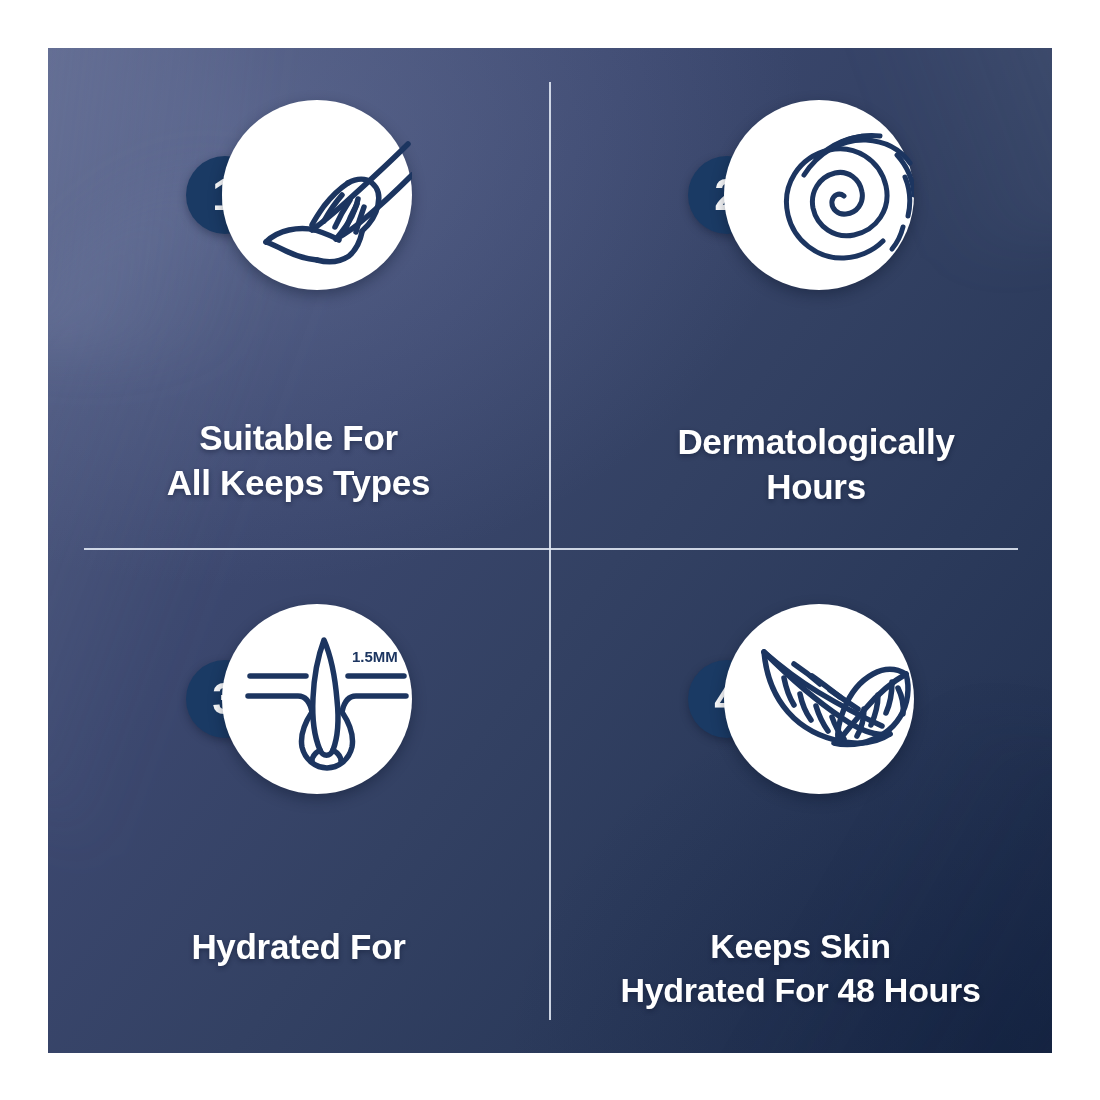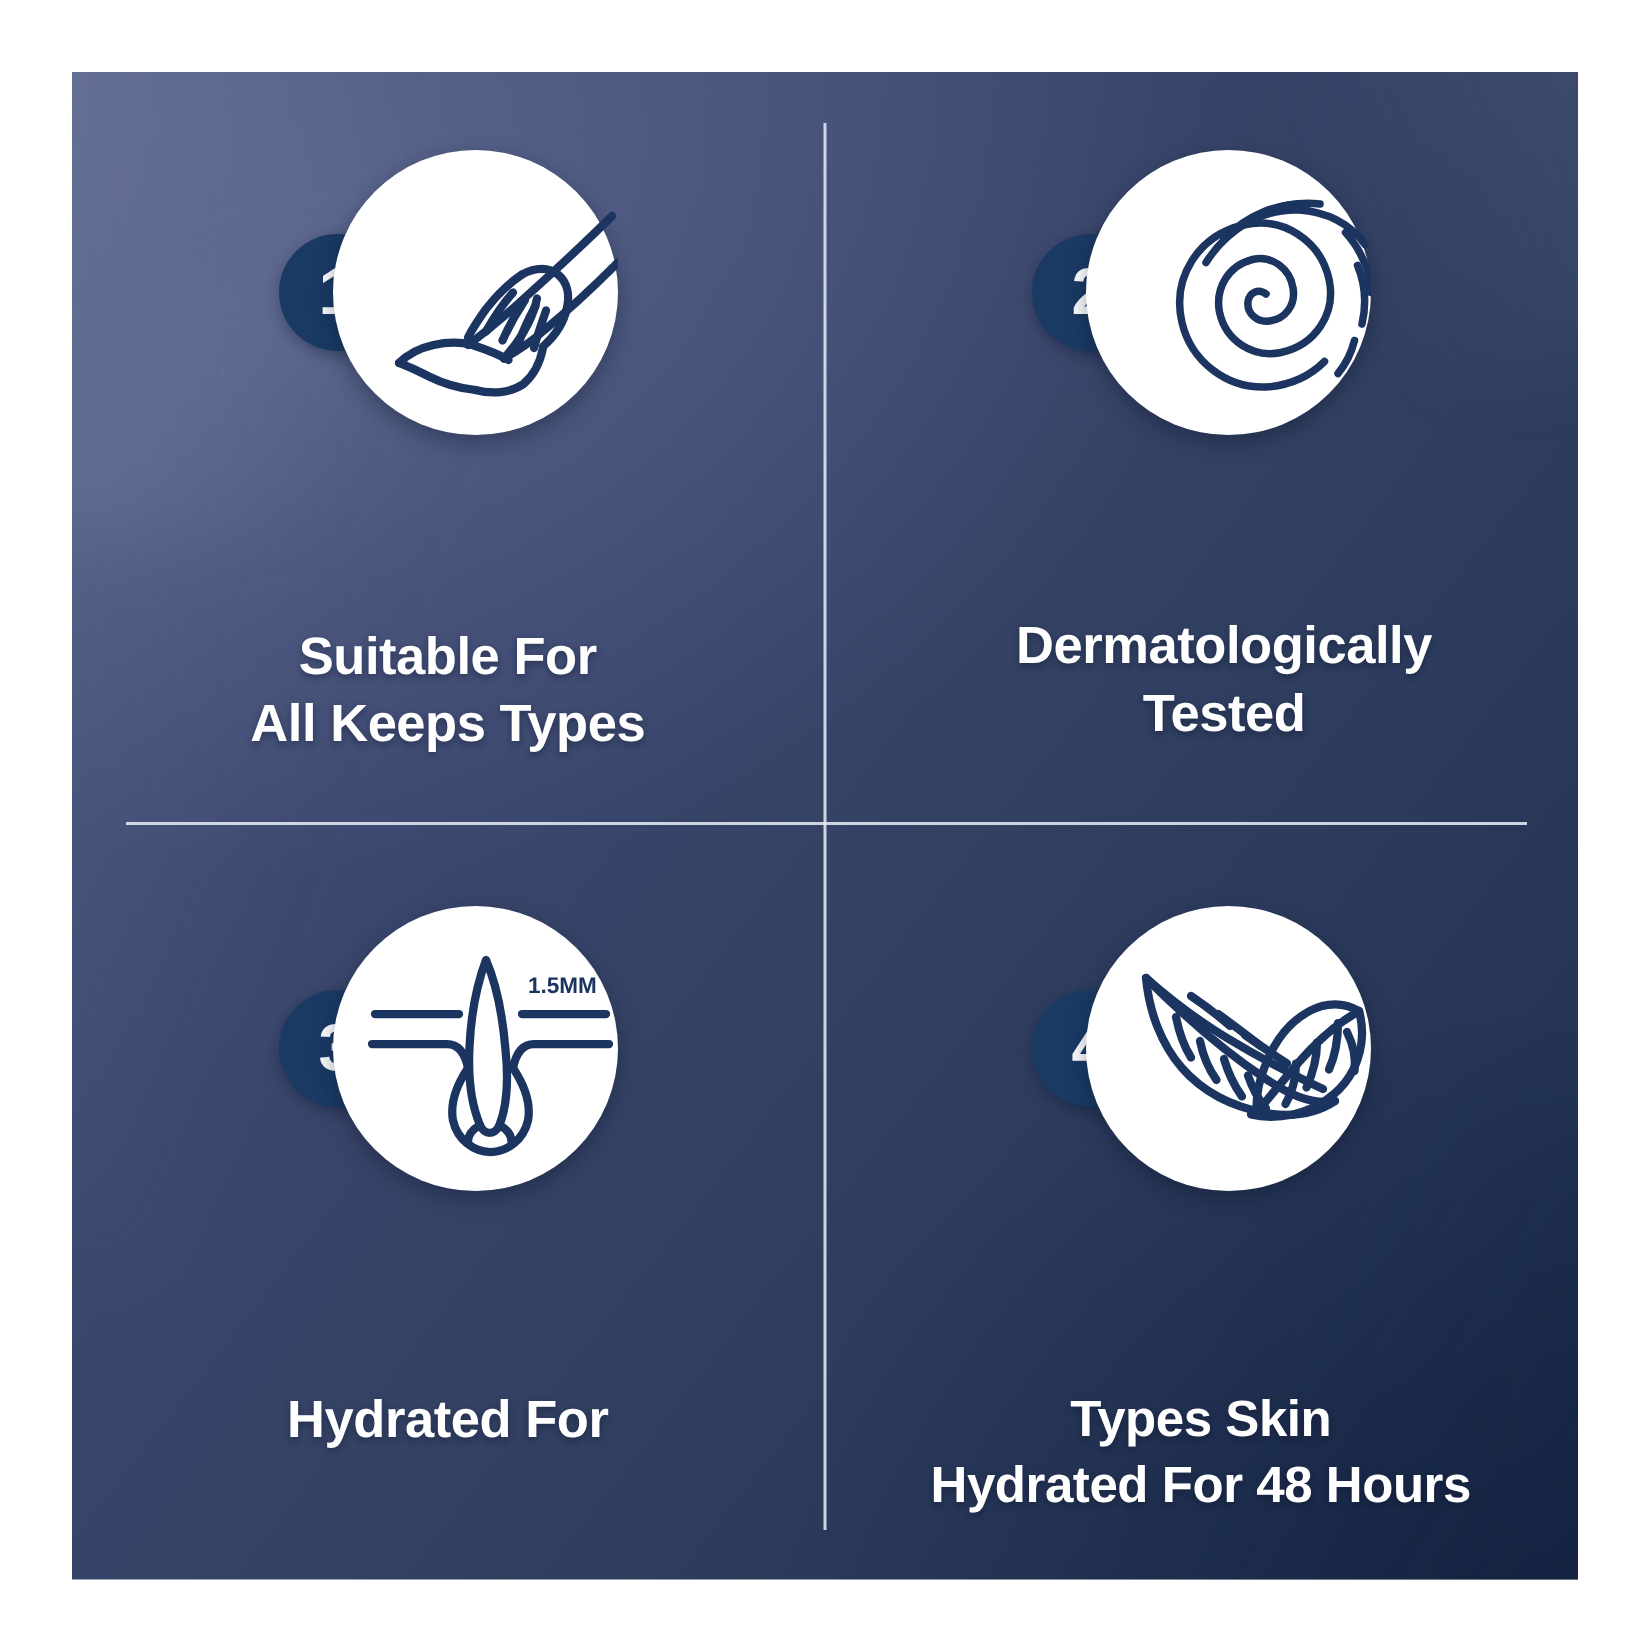--- a/index.html
+++ b/index.html
@@ -136,21 +136,21 @@
     color: #ffffff;
     font-weight: bold;
     font-size: 35px;
     line-height: 1.28;
     letter-spacing: -0.3px;
     text-shadow: 0 2px 5px rgba(10,20,45,0.45);
     padding: 0 38px;
     box-sizing: border-box;
   }
   .q1 .caption { top: 368px; }
-  .q2 .caption { top: 361px; margin-left: 31px; }
+  .q2 .caption { top: 372px; margin-left: 31px; }
   .q3 .caption { top: 377px; }
   .q4 .caption { top: 377px; }
   .caption .line { display: block; white-space: nowrap; }
   .q4 .caption { font-size: 34px; }
 </style>
 </head>
 <body>
 
 <div id="infographic">
 
@@ -219,21 +219,21 @@
             <path d="M42 40 C57 25 77 16 98 17"></path>
             <path d="M123 36 C133 47 139 61 140 76"></path>
             <path d="M60 27 C74 19 90 15 106 17"></path>
             <path d="M131 58 C136 70 137 84 134 97"></path>
             <path d="M129 108 C127 116 123 124 118 130"></path>
           </svg>
         </div>
       </div>
       <div class="caption">
         <span class="line">Dermatologically</span>
-        <span class="line">Tested</span>
+        <span class="line">Hours</span>
       </div>
     </div>
 
     <div class="quadrant q3">
       <div class="icon-row">
         <div class="badge">3</div>
         <div class="disc">
           <svg width="170" height="150" viewBox="0 0 170 150" fill="none" stroke="#1c3560" stroke-width="5.5" stroke-linecap="round" stroke-linejoin="round">
 
             <path d="M8 52 H64"></path>
@@ -283,19 +283,19 @@
             <path d="M150 36 C136 44 122 56 110 70 C98 84 88 96 82 104"></path>
 
             <path d="M136 44 C136 55 134 66 130 75"></path>
             <path d="M122 57 C122 68 119 78 115 87"></path>
             <path d="M108 71 C108 82 105 91 101 98"></path>
             <path d="M142 50 C146 58 148 67 147 76"></path>
           </svg>
         </div>
       </div>
       <div class="caption">
-        <span class="line">Types Skin</span>
+        <span class="line">Keeps Skin</span>
         <span class="line">Hydrated For 48 Hours</span>
       </div>
     </div>
 
   </div>
 </div>
 
 </body></html>

